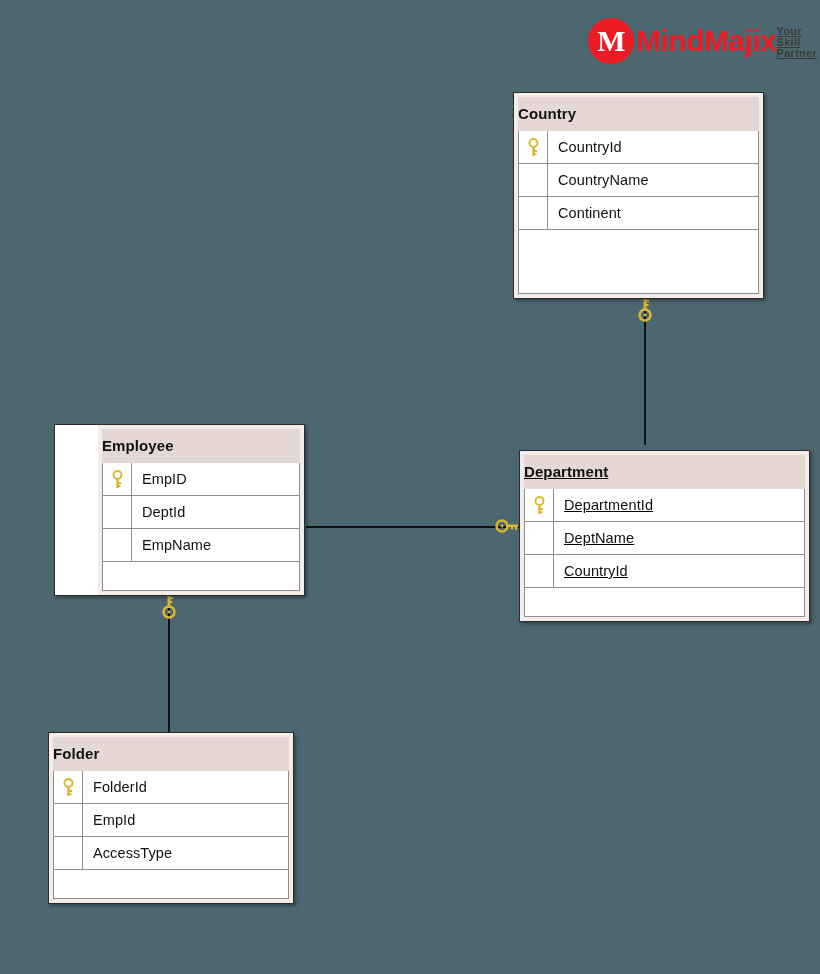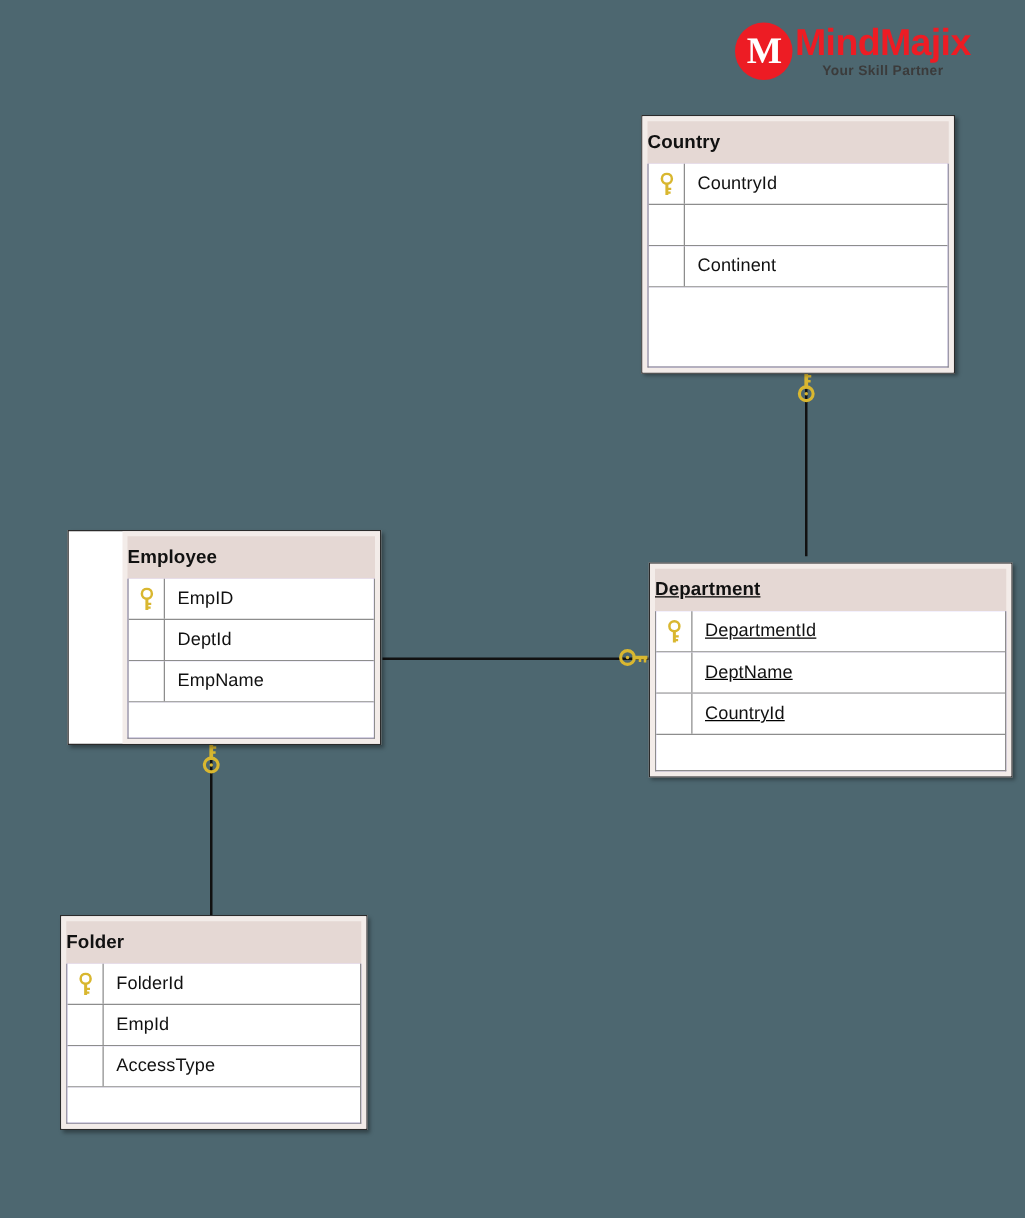--- a/index.html
+++ b/index.html
@@ -44,41 +44,42 @@
     align-items: center;
     justify-content: center;
     color: #ffffff;
     font-family: "Liberation Serif", serif;
     font-size: 30px;
     font-weight: bold;
     letter-spacing: -1px;
   }
   .logo-text-wrap {
     display: flex;
-    flex-direction: column;
+    flex-direction: row;
     align-items: center;
     margin-left: -2px;
   }
   .logo-word {
     font-family: "Liberation Sans", sans-serif;
     font-size: 30px;
     font-weight: bold;
     color: #ed1c24;
     line-height: 1;
     letter-spacing: -0.5px;
   }
   .logo-tag {
     font-family: "Liberation Sans", sans-serif;
     font-size: 11px;
     font-weight: bold;
     color: #3b3b3b;
     line-height: 1;
     margin-top: 2px;
     letter-spacing: 0.3px;
     align-self: center;
+    text-decoration: underline;
   }
 
   
   .entity {
     position: absolute;
     background: #ffffff;
     border: 1.5px solid #2b2b2b;
     box-sizing: border-box;
     box-shadow: 2px 2px 3px rgba(0,0,0,0.35);
   }
@@ -208,20 +209,21 @@
               <circle cx="6.5" cy="5" r="4" stroke="#d9b730" stroke-width="2" fill="none"></circle>
               <path d="M6.5 9 L6.5 18" stroke="#d9b730" stroke-width="2.4" fill="none"></path>
               <path d="M6.5 13 L10 13 M6.5 16 L9.5 16" stroke="#d9b730" stroke-width="1.8" fill="none"></path>
             </svg>
           </div>
           <div class="attr-name">CountryId</div>
         </div>
 
         <div class="attr-row">
           <div class="attr-key-cell"></div>
+          <div class="attr-name">CountryName</div>
         </div>
 
         <div class="attr-row">
           <div class="attr-key-cell"></div>
           <div class="attr-name">Continent</div>
         </div>
 
 
         <div class="attr-spacer"></div>
       </div>

